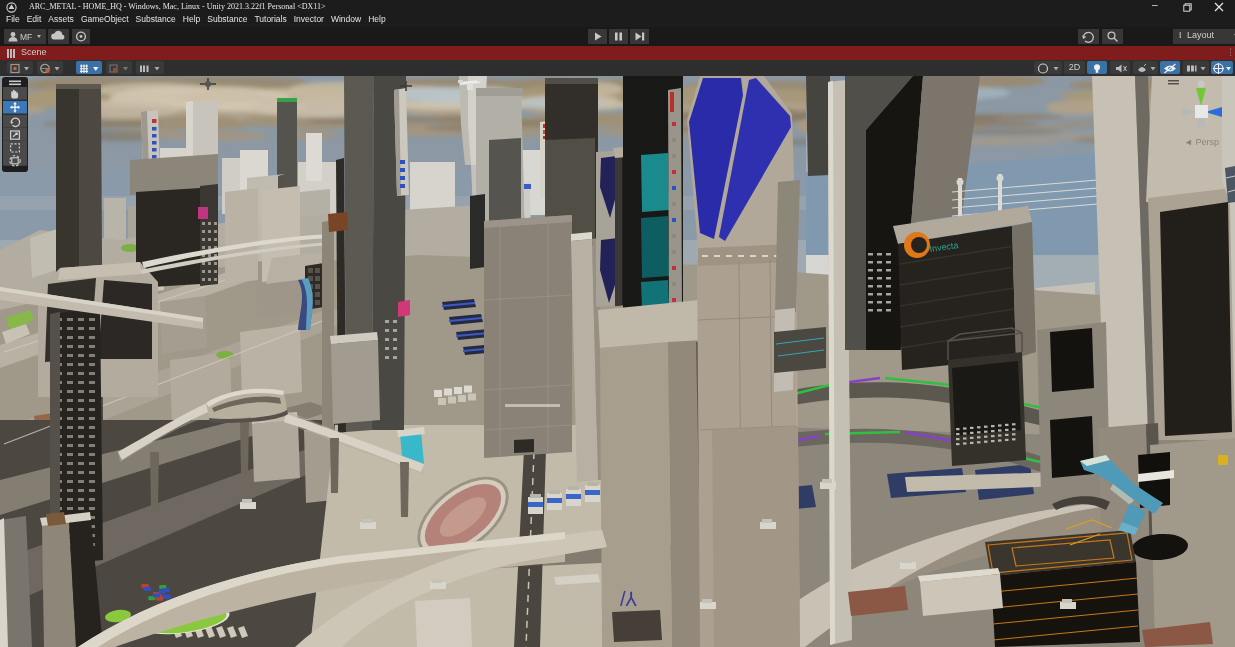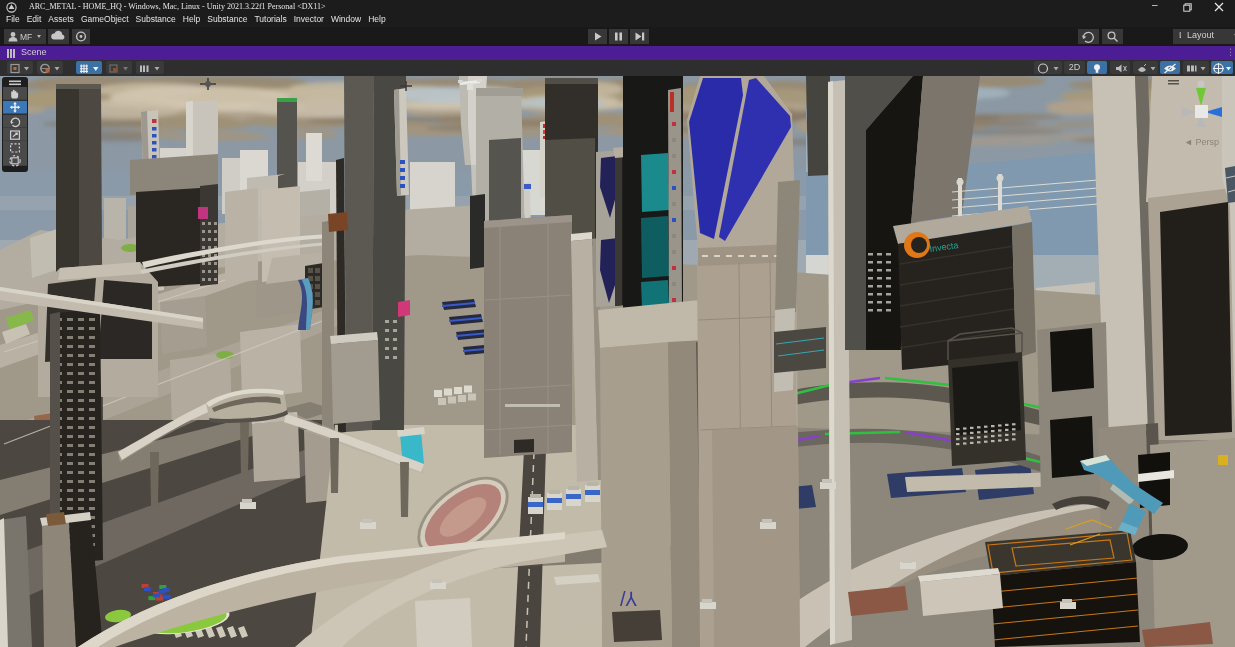--- a/index.html
+++ b/index.html
@@ -3,21 +3,21 @@
 <meta charset="utf-8">
 <style>
   html,body{margin:0;padding:0;width:1235px;height:647px;overflow:hidden;background:#1d1d1d;font-family:"Liberation Sans",sans-serif;}
   .abs{position:absolute;}
   #titlebar{position:absolute;left:0;top:0;width:1235px;height:14px;background:#1c1c1c;color:#e8e8e8;font-size:8px;}
   #titlebar .ttxt{position:absolute;left:29px;top:2px;letter-spacing:0px;font-family:Liberation Serif, serif;}
   #menubar{position:absolute;left:0;top:14px;width:1235px;height:13px;background:#1c1c1c;color:#e4e4e4;font-size:8.5px;}
   #menubar span{margin-right:7px;}
   #toolbar{position:absolute;left:0;top:27px;width:1235px;height:19px;background:#191919;}
   .tbtn{position:absolute;background:#373737;border-radius:0;height:15px;top:2px;}
-  #tabbar{position:absolute;left:0;top:46px;width:1235px;height:14px;background:#4c1d95;color:#cfcfcf;font-size:9px;}
+  #tabbar{position:absolute;left:0;top:46px;width:1235px;height:14px;background:#7f1d1d;color:#cfcfcf;font-size:9px;}
   #scenebar{position:absolute;left:0;top:60px;width:1235px;height:16px;background:#2e2e2e;}
   .sbtn{position:absolute;background:#3a3a3a;border-radius:2px;height:13px;top:1px;}
   .sbtn.blue{background:#3c71a6;}
   #scene{position:absolute;left:0;top:76px;width:1235px;height:571px;background:#8e9ca7;}
   .wbtn{color:#e0e0e0;font-size:10px;position:absolute;top:1px;}
 </style>
 </head>
 <body>
 
 <div id="titlebar">

